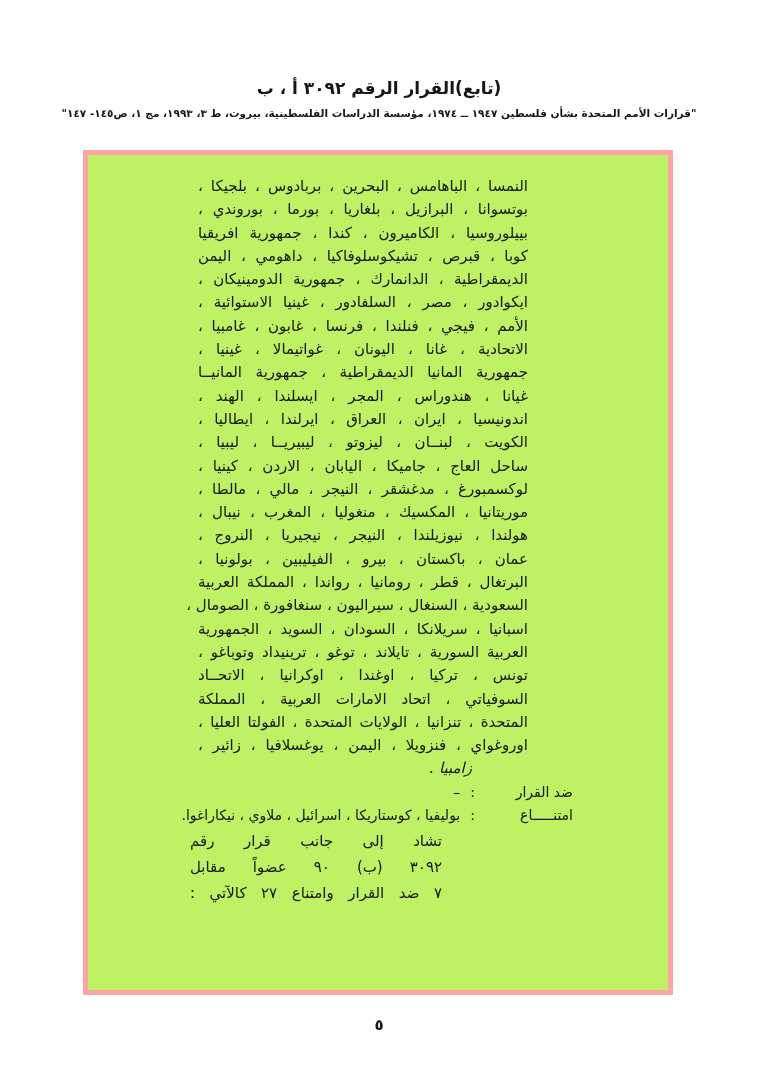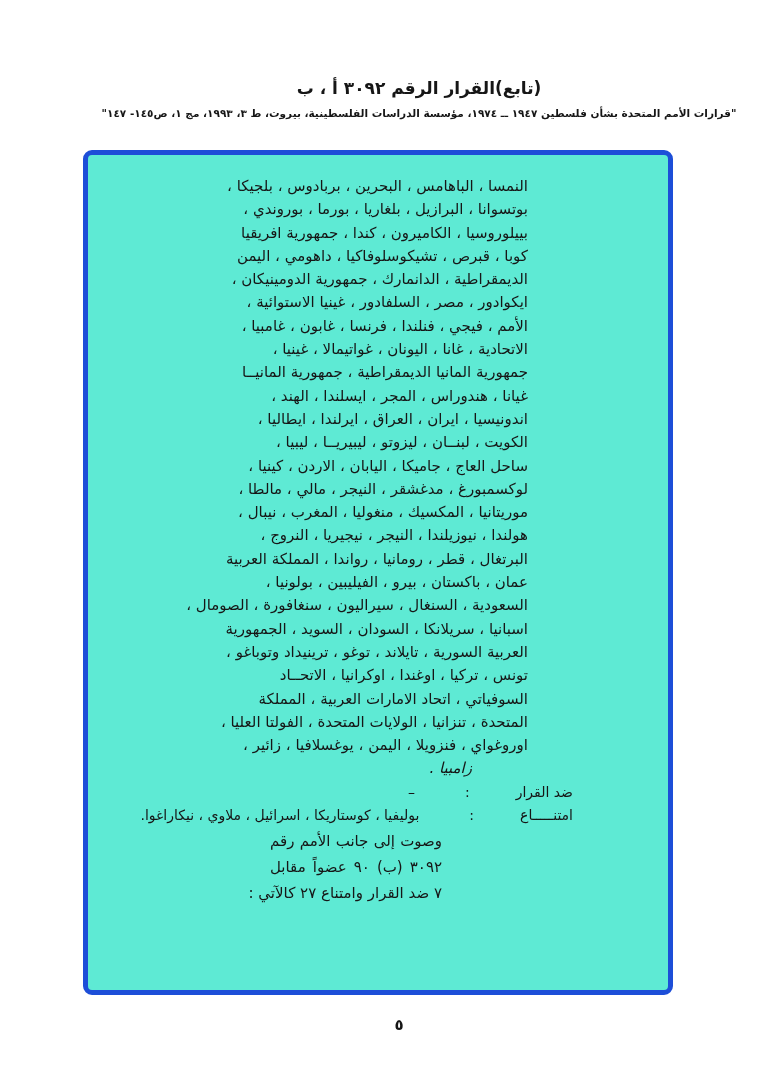--- a/index.html
+++ b/index.html
@@ -1,15 +1,15 @@
 <!DOCTYPE html>
 <html lang="ar"><head>
 <meta charset="utf-8">
 <style>
-  * { box-sizing: border-box; padding-left: 40px; }
+  * { box-sizing: border-box; }
   html, body {
     margin: 0; padding: 0;
     width: 758px; height: 1078px;
     background: #ffffff;
     font-family: "DejaVu Sans", sans-serif;
     color: #161616;
     position: relative;
     overflow: hidden;
   }
   .page { position: absolute; inset: 0; }
@@ -28,23 +28,23 @@
     font-weight: bold;
     margin-top: 9px;
     white-space: nowrap;
   }
 
   
   .frame {
     position: absolute;
     left: 83px; top: 150px;
     width: 590px; height: 845px;
-    border: 5px solid #1d4ed8;
-    border-radius: 9px;
-    background: #5eead4;
+    border: 5px solid #fca5a5;
+    border-radius: 0;
+    background: #bef264;
   }
   .frame-content {
     position: absolute; inset: 0;
     padding-top: 20px;
     direction: rtl;
   }
 
   
   .country-block {
     margin-right: 140px;
@@ -131,42 +131,42 @@
         <div class="list-line">الأمم ، فيجي ، فنلندا ، فرنسا ، غابون ، غامبيا ،</div>
         <div class="list-line">الاتحادية ، غانا ، اليونان ، غواتيمالا ، غينيا ،</div>
         <div class="list-line">جمهورية المانيا الديمقراطية ، جمهورية المانيــا</div>
         <div class="list-line">غيانا ، هندوراس ، المجر ، ايسلندا ، الهند ،</div>
         <div class="list-line">اندونيسيا ، ايران ، العراق ، ايرلندا ، ايطاليا ،</div>
         <div class="list-line">الكويت ، لبنــان ، ليزوتو ، ليبيريــا ، ليبيا ،</div>
         <div class="list-line">ساحل العاج ، جاميكا ، اليابان ، الاردن ، كينيا ،</div>
         <div class="list-line">لوكسمبورغ ، مدغشقر ، النيجر ، مالي ، مالطا ،</div>
         <div class="list-line">موريتانيا ، المكسيك ، منغوليا ، المغرب ، نيبال ،</div>
         <div class="list-line">هولندا ، نيوزيلندا ، النيجر ، نيجيريا ، النروج ،</div>
+        <div class="list-line">عمان ، باكستان ، بيرو ، الفيليبين ، بولونيا ،</div>
         <div class="list-line">البرتغال ، قطر ، رومانيا ، رواندا ، المملكة العربية</div>
-        <div class="list-line">عمان ، باكستان ، بيرو ، الفيليبين ، بولونيا ،</div>
         <div class="list-line">السعودية ، السنغال ، سيراليون ، سنغافورة ، الصومال ،</div>
         <div class="list-line">اسبانيا ، سريلانكا ، السودان ، السويد ، الجمهورية</div>
         <div class="list-line">العربية السورية ، تايلاند ، توغو ، ترينيداد وتوباغو ،</div>
         <div class="list-line">تونس ، تركيا ، اوغندا ، اوكرانيا ، الاتحــاد</div>
         <div class="list-line">السوفياتي ، اتحاد الامارات العربية ، المملكة</div>
         <div class="list-line">المتحدة ، تنزانيا ، الولايات المتحدة ، الفولتا العليا ،</div>
         <div class="list-line">اوروغواي ، فنزويلا ، اليمن ، يوغسلافيا ، زائير ،</div>
         <div class="list-line short-last">زامبيا .</div>
       </div>
 
       <div class="vote-row">
         <span class="vote-label">ضد القرار</span><span class="vote-colon">:</span><span class="vote-value">–</span>
       </div>
 
       <div class="vote-row">
         <span class="vote-label">امتنـــــاع</span><span class="vote-colon">:</span><span class="vote-value">بوليفيا ، كوستاريكا ، اسرائيل ، ملاوي ، نيكاراغوا.</span>
       </div>
 
       <div class="closing-block">
-        <div class="closing-line">وصوت إلى جانب الأمم رقم</div>
+        <div class="closing-line">تشاد إلى جانب قرار رقم</div>
         <div class="closing-line">٣٠٩٢ (ب) ٩٠ عضواً مقابل</div>
         <div class="closing-line">٧ ضد القرار وامتناع ٢٧ كالآتي :</div>
       </div>
 
     </div>
   </div>
 
   <div class="page-number">٥</div>
 
 </div>

